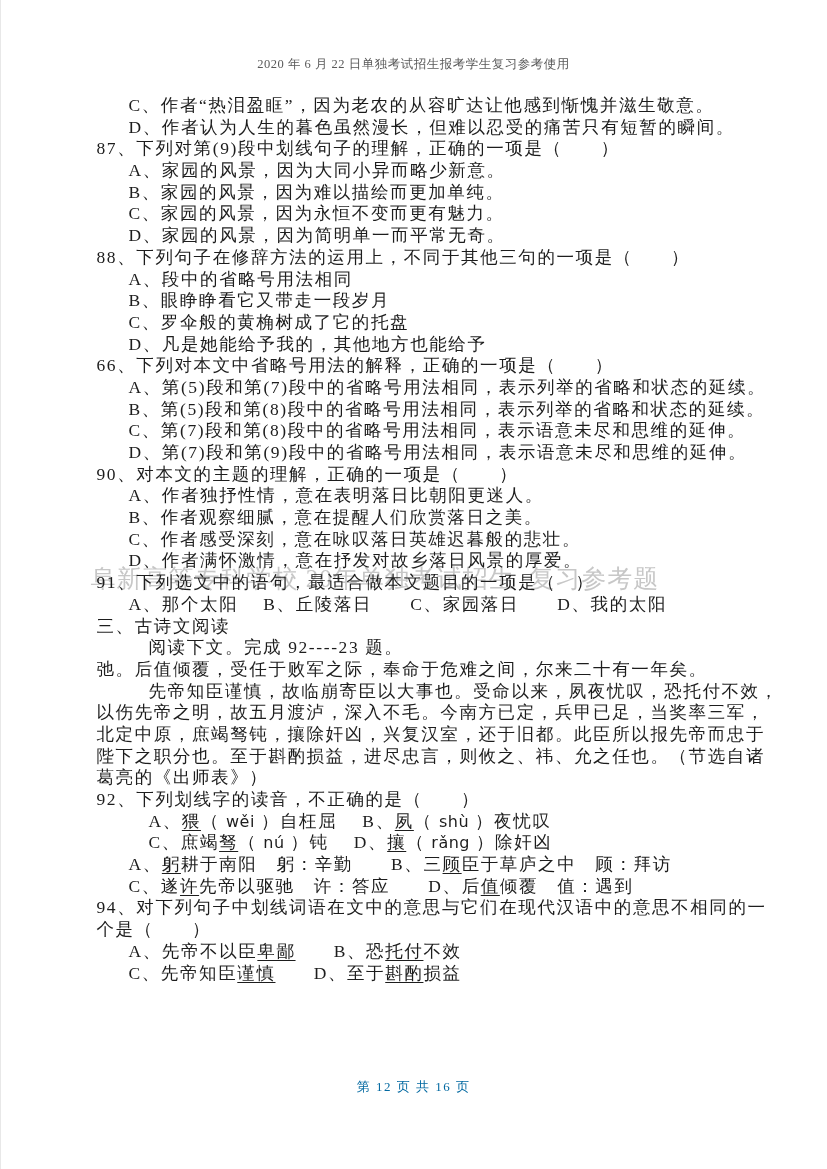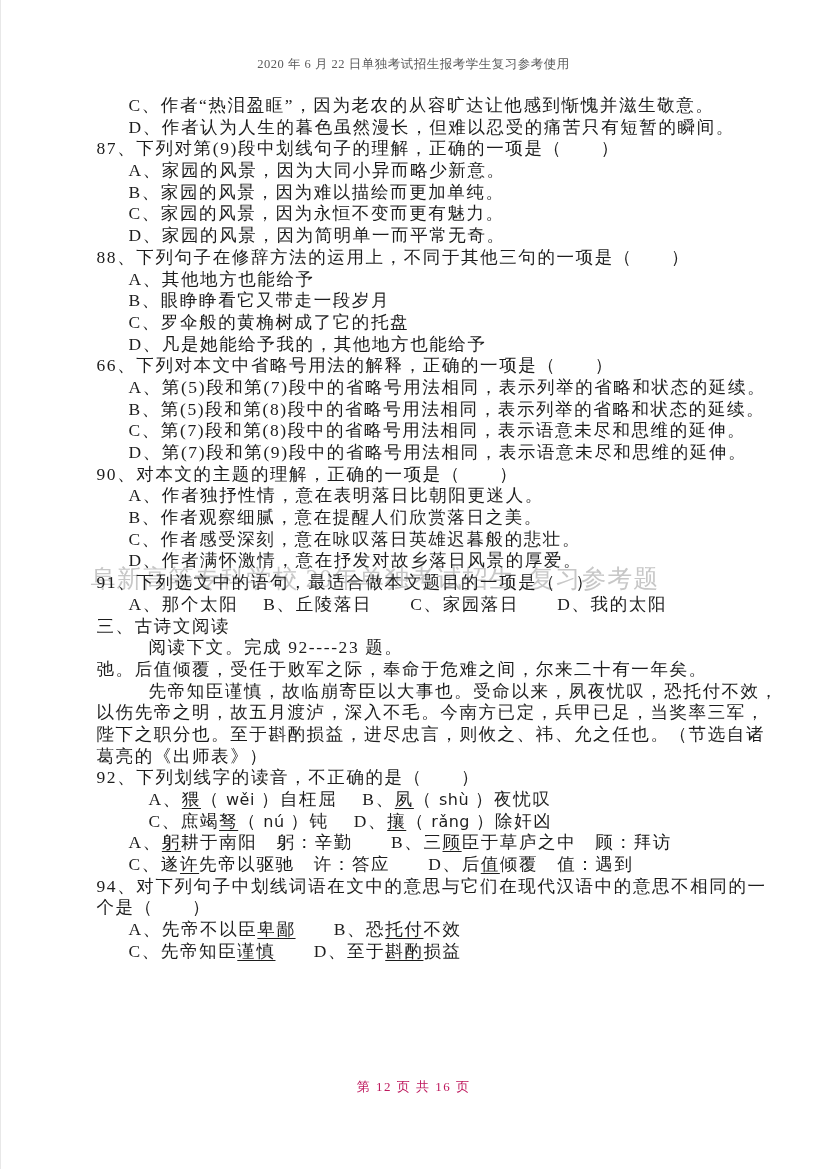--- a/index.html
+++ b/index.html
@@ -42,62 +42,63 @@
   .line.flush   { padding-left:0; }
   .u { text-decoration:underline; text-underline-offset:3px; }
   .sans {
     font-family:"DejaVu Sans","Liberation Sans",sans-serif;
     font-size:16px; letter-spacing:0.5px;
   }
   .footer {
     position:absolute; left:0; right:0; top:1078px;
     text-align:center;
     font-size:13px; letter-spacing:1.5px;
-    color:#be185d;
+    color:#0369a1;
     z-index:2;
   }
 </style>
 </head>
 <body>
 
 <div class="page">
   <div class="header">2020 年 6 月 22 日单独考试招生报考学生复习参考使用</div>
 
   <div class="watermark">阜新高等专科学校 20年单独考试招生  复习参考题</div>
 
   <div class="content">
       <div class="line option"><span>C、作者“热泪盈眶”，因为老农的从容旷达让他感到惭愧并滋生敬意。</span></div>
       <div class="line option"><span>D、作者认为人生的暮色虽然漫长，但难以忍受的痛苦只有短暂的瞬间。</span></div>
       <div class="line question"><span>87、下列对第(9)段中划线句子的理解，正确的一项是（　　）</span></div>
       <div class="line option"><span>A、家园的风景，因为大同小异而略少新意。</span></div>
       <div class="line option"><span>B、家园的风景，因为难以描绘而更加单纯。</span></div>
       <div class="line option"><span>C、家园的风景，因为永恒不变而更有魅力。</span></div>
       <div class="line option"><span>D、家园的风景，因为简明单一而平常无奇。</span></div>
       <div class="line question"><span>88、下列句子在修辞方法的运用上，不同于其他三句的一项是（　　）</span></div>
-      <div class="line option"><span>A、其他地方也能给予</span></div>
+      <div class="line option"><span>A、段中的省略号用法相同</span></div>
       <div class="line option"><span>B、眼睁睁看它又带走一段岁月</span></div>
       <div class="line option"><span>C、罗伞般的黄桷树成了它的托盘</span></div>
       <div class="line option"><span>D、凡是她能给予我的，其他地方也能给予</span></div>
       <div class="line question"><span>66、下列对本文中省略号用法的解释，正确的一项是（　　）</span></div>
       <div class="line option"><span>A、第(5)段和第(7)段中的省略号用法相同，表示列举的省略和状态的延续。</span></div>
       <div class="line option"><span>B、第(5)段和第(8)段中的省略号用法相同，表示列举的省略和状态的延续。</span></div>
       <div class="line option"><span>C、第(7)段和第(8)段中的省略号用法相同，表示语意未尽和思维的延伸。</span></div>
       <div class="line option"><span>D、第(7)段和第(9)段中的省略号用法相同，表示语意未尽和思维的延伸。</span></div>
       <div class="line question"><span>90、对本文的主题的理解，正确的一项是（　　）</span></div>
       <div class="line option"><span>A、作者独抒性情，意在表明落日比朝阳更迷人。</span></div>
       <div class="line option"><span>B、作者观察细腻，意在提醒人们欣赏落日之美。</span></div>
       <div class="line option"><span>C、作者感受深刻，意在咏叹落日英雄迟暮般的悲壮。</span></div>
       <div class="line option"><span>D、作者满怀激情，意在抒发对故乡落日风景的厚爱。</span></div>
       <div class="line question"><span>91、下列选文中的语句，最适合做本文题目的一项是（　）</span></div>
       <div class="line option"><span>A、那个太阳　 B、丘陵落日　　C、家园落日　　D、我的太阳</span></div>
       <div class="line section"><span>三、古诗文阅读</span></div>
       <div class="line para"><span>阅读下文。完成 92----23 题。</span></div>
       <div class="line flush"><span>弛。后值倾覆，受任于败军之际，奉命于危难之间，尔来二十有一年矣。</span></div>
       <div class="line para"><span>先帝知臣谨慎，故临崩寄臣以大事也。受命以来，夙夜忧叹，恐托付不效，</span></div>
       <div class="line flush"><span>以伤先帝之明，故五月渡泸，深入不毛。今南方已定，兵甲已足，当奖率三军，</span></div>
+      <div class="line flush"><span>北定中原，庶竭驽钝，攘除奸凶，兴复汉室，还于旧都。此臣所以报先帝而忠于</span></div>
       <div class="line flush"><span>陛下之职分也。至于斟酌损益，进尽忠言，则攸之、祎、允之任也。（节选自诸</span></div>
       <div class="line flush"><span>葛亮的《出师表》）</span></div>
       <div class="line question"><span>92、下列划线字的读音，不正确的是（　　）</span></div>
       <div class="line option2"><span>A、</span><span class="u">猥</span><span>（ </span><span class="sans">wěi</span><span> ）自枉屈　 B、</span><span class="u">夙</span><span>（ </span><span class="sans">shù</span><span> ）夜忧叹</span></div>
       <div class="line option2"><span>C、庶竭</span><span class="u">驽</span><span>（ </span><span class="sans">nú</span><span> ）钝　 D、</span><span class="u">攘</span><span>（ </span><span class="sans">rǎng</span><span> ）除奸凶</span></div>
       <div class="line option"><span>A、</span><span class="u">躬</span><span>耕于南阳　躬：辛勤　　B、三</span><span class="u">顾</span><span>臣于草庐之中　顾：拜访</span></div>
       <div class="line option"><span>C、遂</span><span class="u">许</span><span>先帝以驱驰　许：答应　　D、后</span><span class="u">值</span><span>倾覆　值：遇到</span></div>
       <div class="line question"><span>94、对下列句子中划线词语在文中的意思与它们在现代汉语中的意思不相同的一</span></div>
       <div class="line flush"><span>个是（　　）</span></div>
       <div class="line option"><span>A、先帝不以臣</span><span class="u">卑鄙</span><span>　　B、恐</span><span class="u">托付</span><span>不效</span></div>

